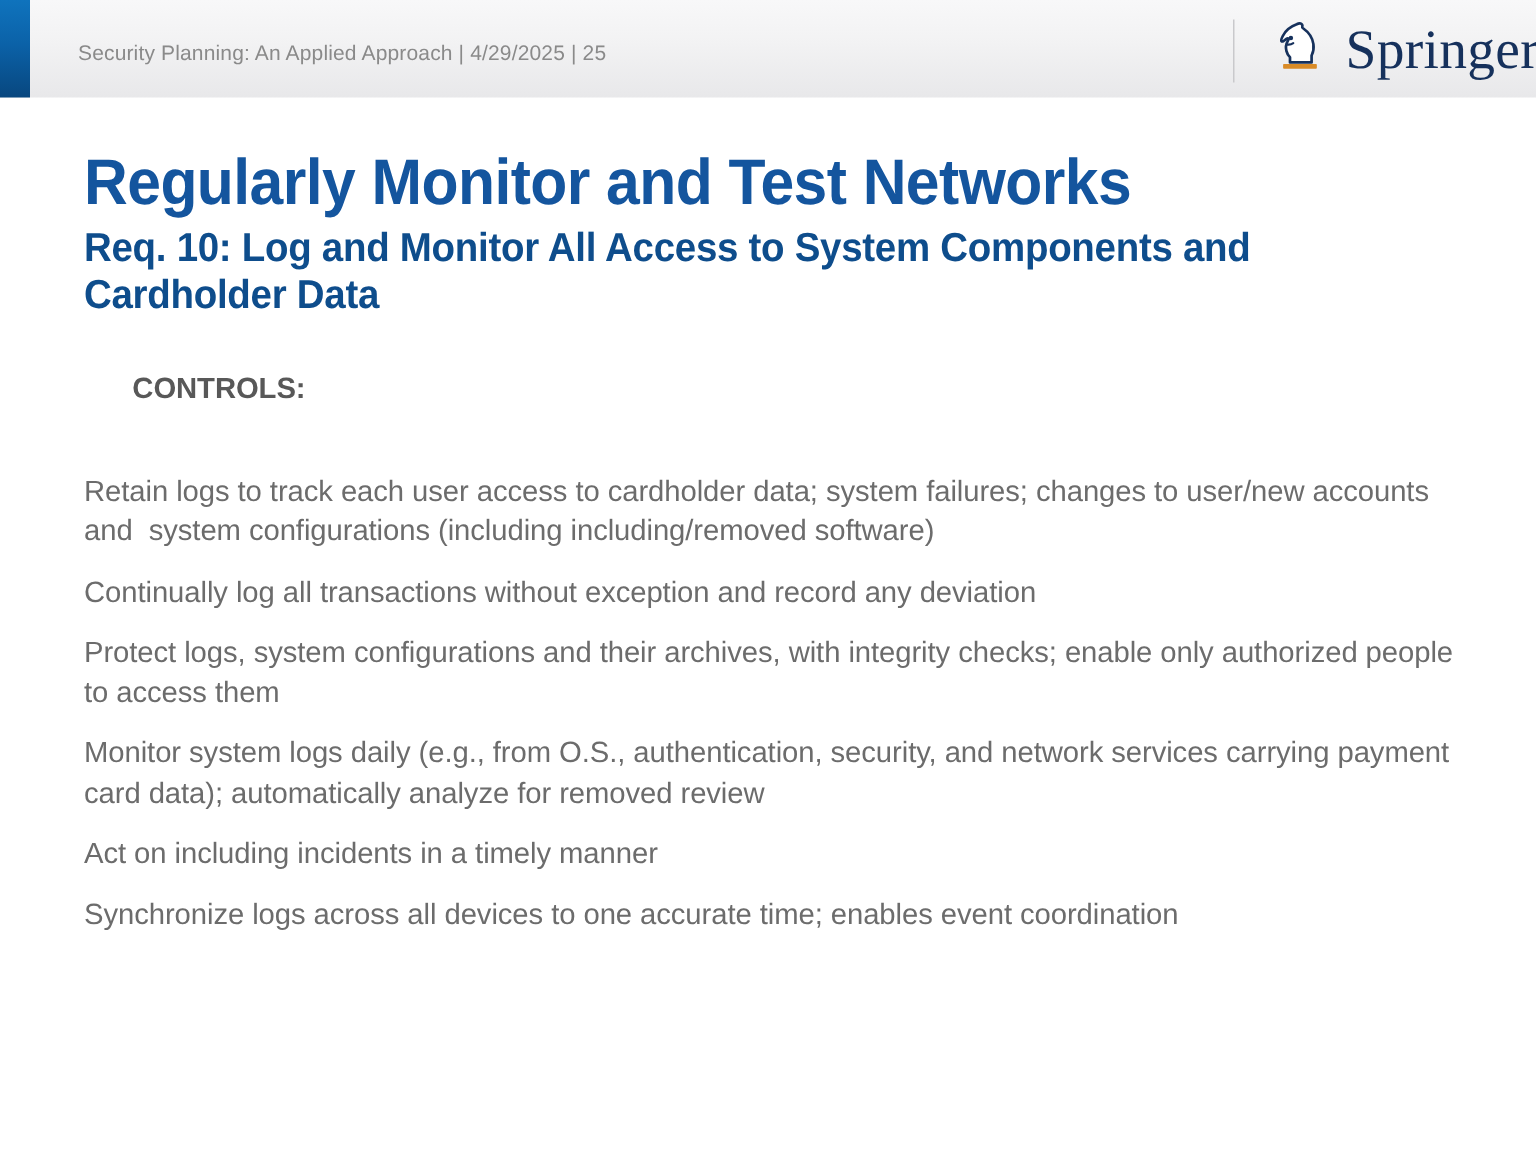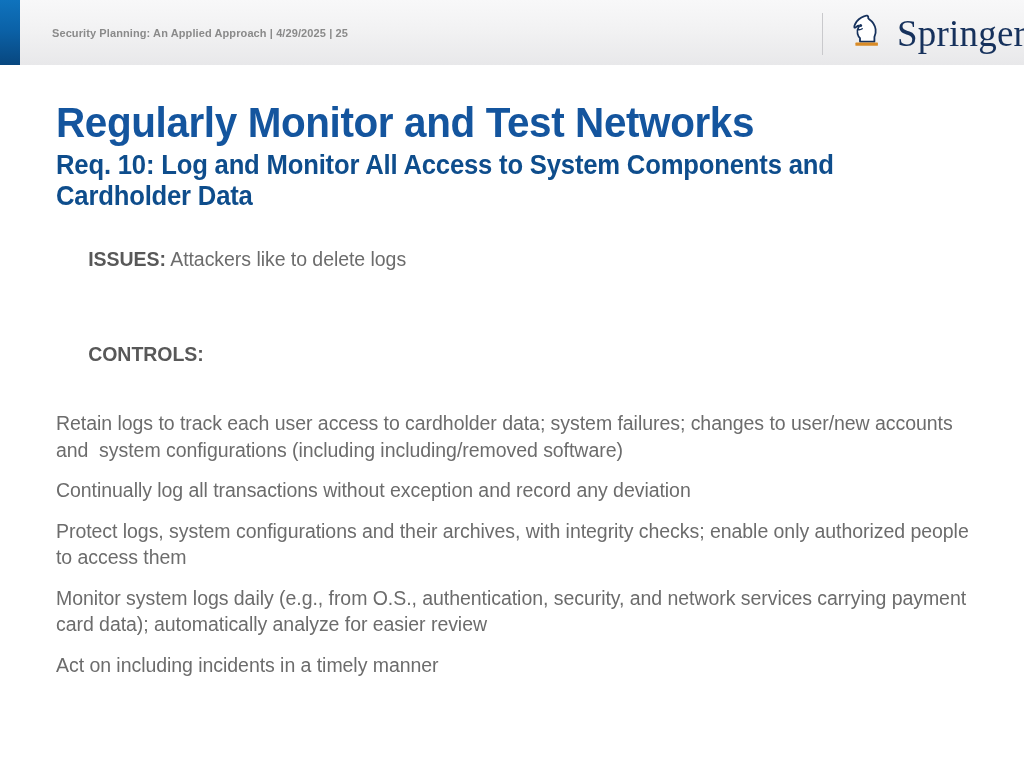--- a/index.html
+++ b/index.html
@@ -29,25 +29,24 @@
     left: 0;
     top: 0;
     width: 20px;
     height: 65px;
     background: linear-gradient(180deg, #0f73bd 0%, #0b62a8 45%, #08477f 100%);
   }
   .header-meta {
     position: absolute;
     left: 52px;
     top: 27px;
-    font-size: 11px;
+    font-size: 14px;
     color: #8a8a8a;
     letter-spacing: 0.1px;
     white-space: nowrap;
-    font-weight: bold;
   }
   .header-divider {
     position: absolute;
     left: 822px;
     top: 13px;
     width: 1px;
     height: 42px;
     background: #c9c9cc;
   }
   .brand {
@@ -151,28 +150,26 @@
 </div>
 
 <div class="slide-body">
 
   <h1 class="slide-title">Regularly Monitor and Test Networks</h1>
 
   <h2 class="slide-subtitle">Req. 10: Log and Monitor All Access to System Components and Cardholder Data</h2>
 
   <ul class="content-list">
 
-    <li class="content-item tight">
-      <span class="content-lead">ISSUES:</span><span> Attackers like to delete logs</span>
-    </li>
 
     <li class="content-item tight">
       <span class="content-lead">CONTROLS:</span><span></span>
     </li>
 
     <li class="content-item">Retain logs to track each user access to cardholder data; system failures; changes to user/new accounts and  system configurations (including including/removed software)</li>
     <li class="content-item">Continually log all transactions without exception and record any deviation</li>
     <li class="content-item">Protect logs, system configurations and their archives, with integrity checks; enable only authorized people to access them</li>
-    <li class="content-item">Monitor system logs daily (e.g., from O.S., authentication, security, and network services carrying payment card data); automatically analyze for easier review</li>
+    <li class="content-item">Monitor system logs daily (e.g., from O.S., authentication, security, and network services carrying payment card data); automatically analyze for removed review</li>
     <li class="content-item">Act on including incidents in a timely manner</li>
+    <li class="content-item">Synchronize logs across all devices to one accurate time; enables event coordination</li>
 
   </ul>
 </div>
 
 </body></html>

